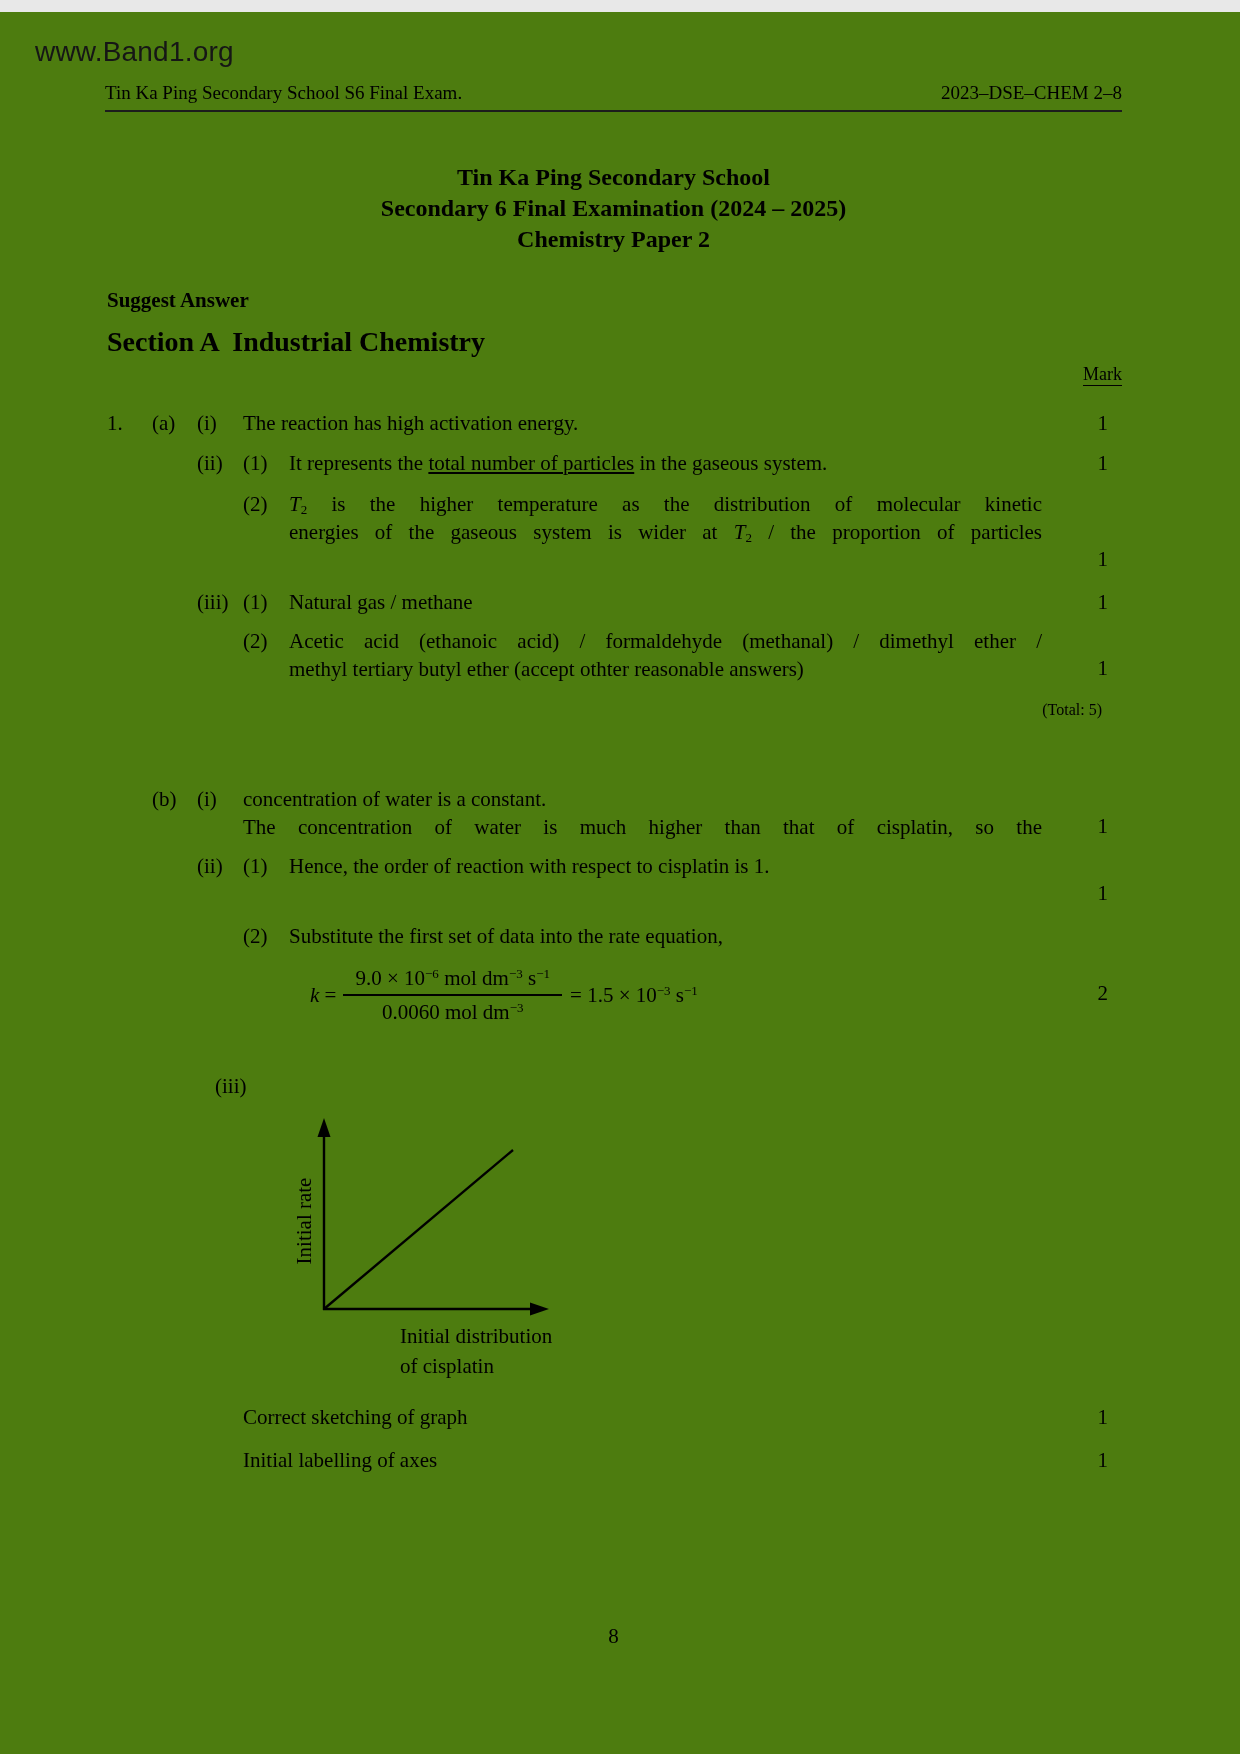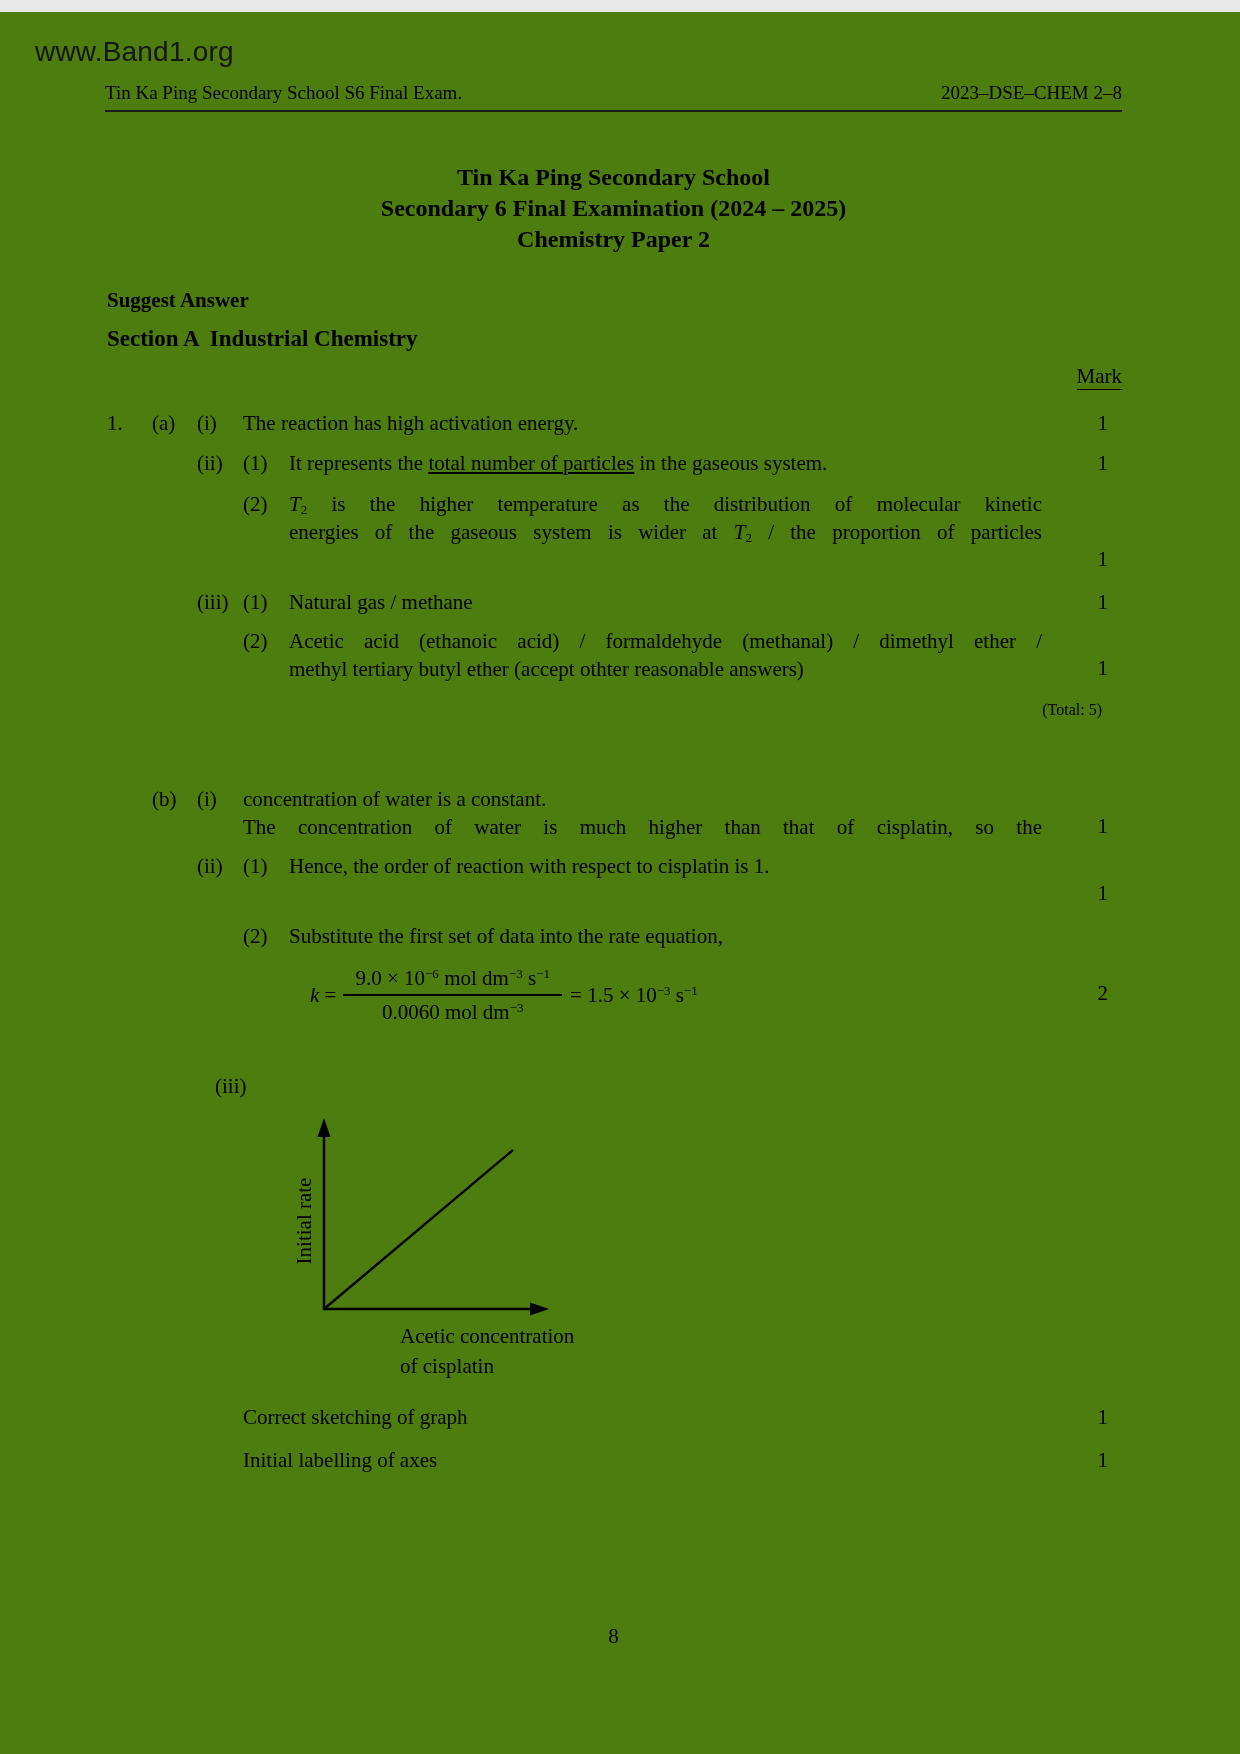--- a/index.html
+++ b/index.html
@@ -26,23 +26,23 @@
     font-size:19px;
     border-bottom:2px solid #1c1c1c;
     padding-bottom:6px;
   }
   
   .title-block{
     left:105px;top:150px;width:1017px;
     text-align:center;font-weight:bold;font-size:24px;line-height:31px;
   }
   .h-suggest{left:107px;top:276px;font-weight:bold;font-size:21px;}
-  .h-section{left:107px;top:314px;font-weight:bold;font-size:23px;white-space:pre-wrap;}
+  .h-section{left:107px;top:314px;font-weight:bold;font-size:28px;white-space:pre-wrap;}
   .mark-header{
-    left:1040px;top:352px;width:82px;text-align:right;font-size:21px;
+    left:1040px;top:352px;width:82px;text-align:right;font-size:18px;
   }
   .mark-header span{border-bottom:1.5px solid #000;padding-bottom:1px;}
   
   .row{left:0;width:1240px;font-size:21px;line-height:27.5px;}
   .cell{position:absolute;top:0;}
   .c-num{left:107px;}
   .c-part{left:152px;}
   .c-sub{left:197px;}
   .c-item{left:243px;}
   .c-text{left:289px;width:753px;}
@@ -197,21 +197,21 @@
   <svg class="abs graph-svg" width="320" height="215" viewBox="0 0 320 215">
     <line x1="74" y1="26" x2="74" y2="203" stroke="#000" stroke-width="2.4"></line>
     <polygon points="74,11 67.5,30 80.5,30" fill="#000"></polygon>
     <line x1="73" y1="202" x2="284" y2="202" stroke="#000" stroke-width="2.4"></line>
     <polygon points="299,202 280,195.5 280,208.5" fill="#000"></polygon>
     <line x1="74" y1="202" x2="263" y2="43" stroke="#000" stroke-width="2.4"></line>
   </svg>
 
   <div class="abs ylabel">Initial rate</div>
   <div class="abs xlabel">
-    <div>Acetic concentration</div>
+    <div>Initial distribution</div>
     <div>of cisplatin</div>
   </div>
 
   <div class="abs row" style="top:1392px">
     <div class="cell c-text wide">
         <div class="line"><span>Correct sketching of graph</span></div>
       </div>
   </div>
   <div class="abs mark" style="top:1392px">1</div>
 

